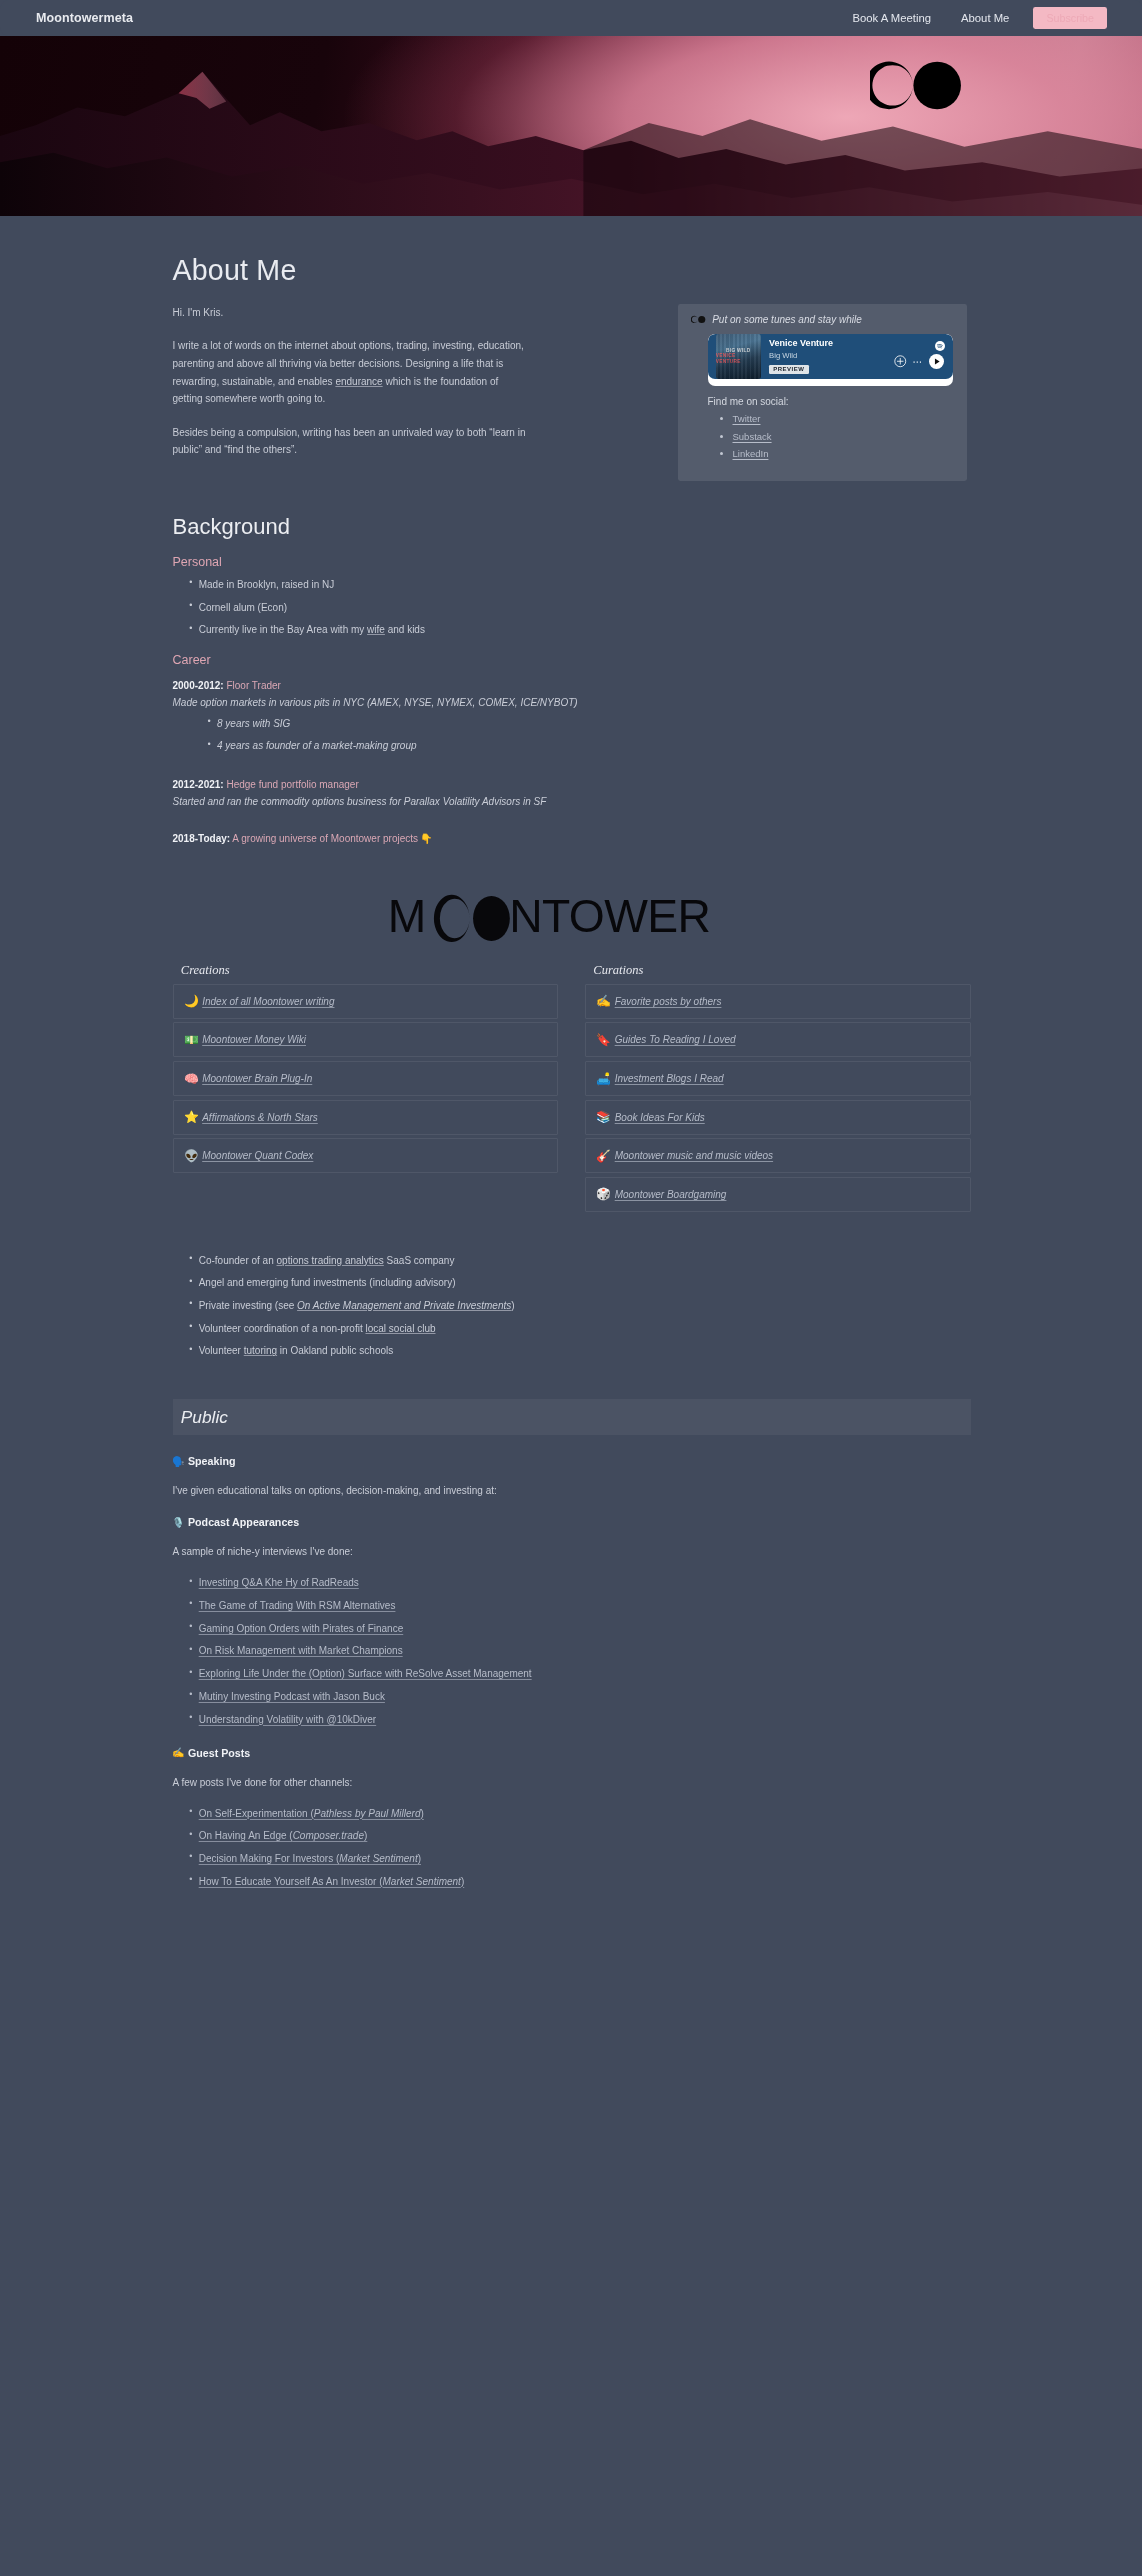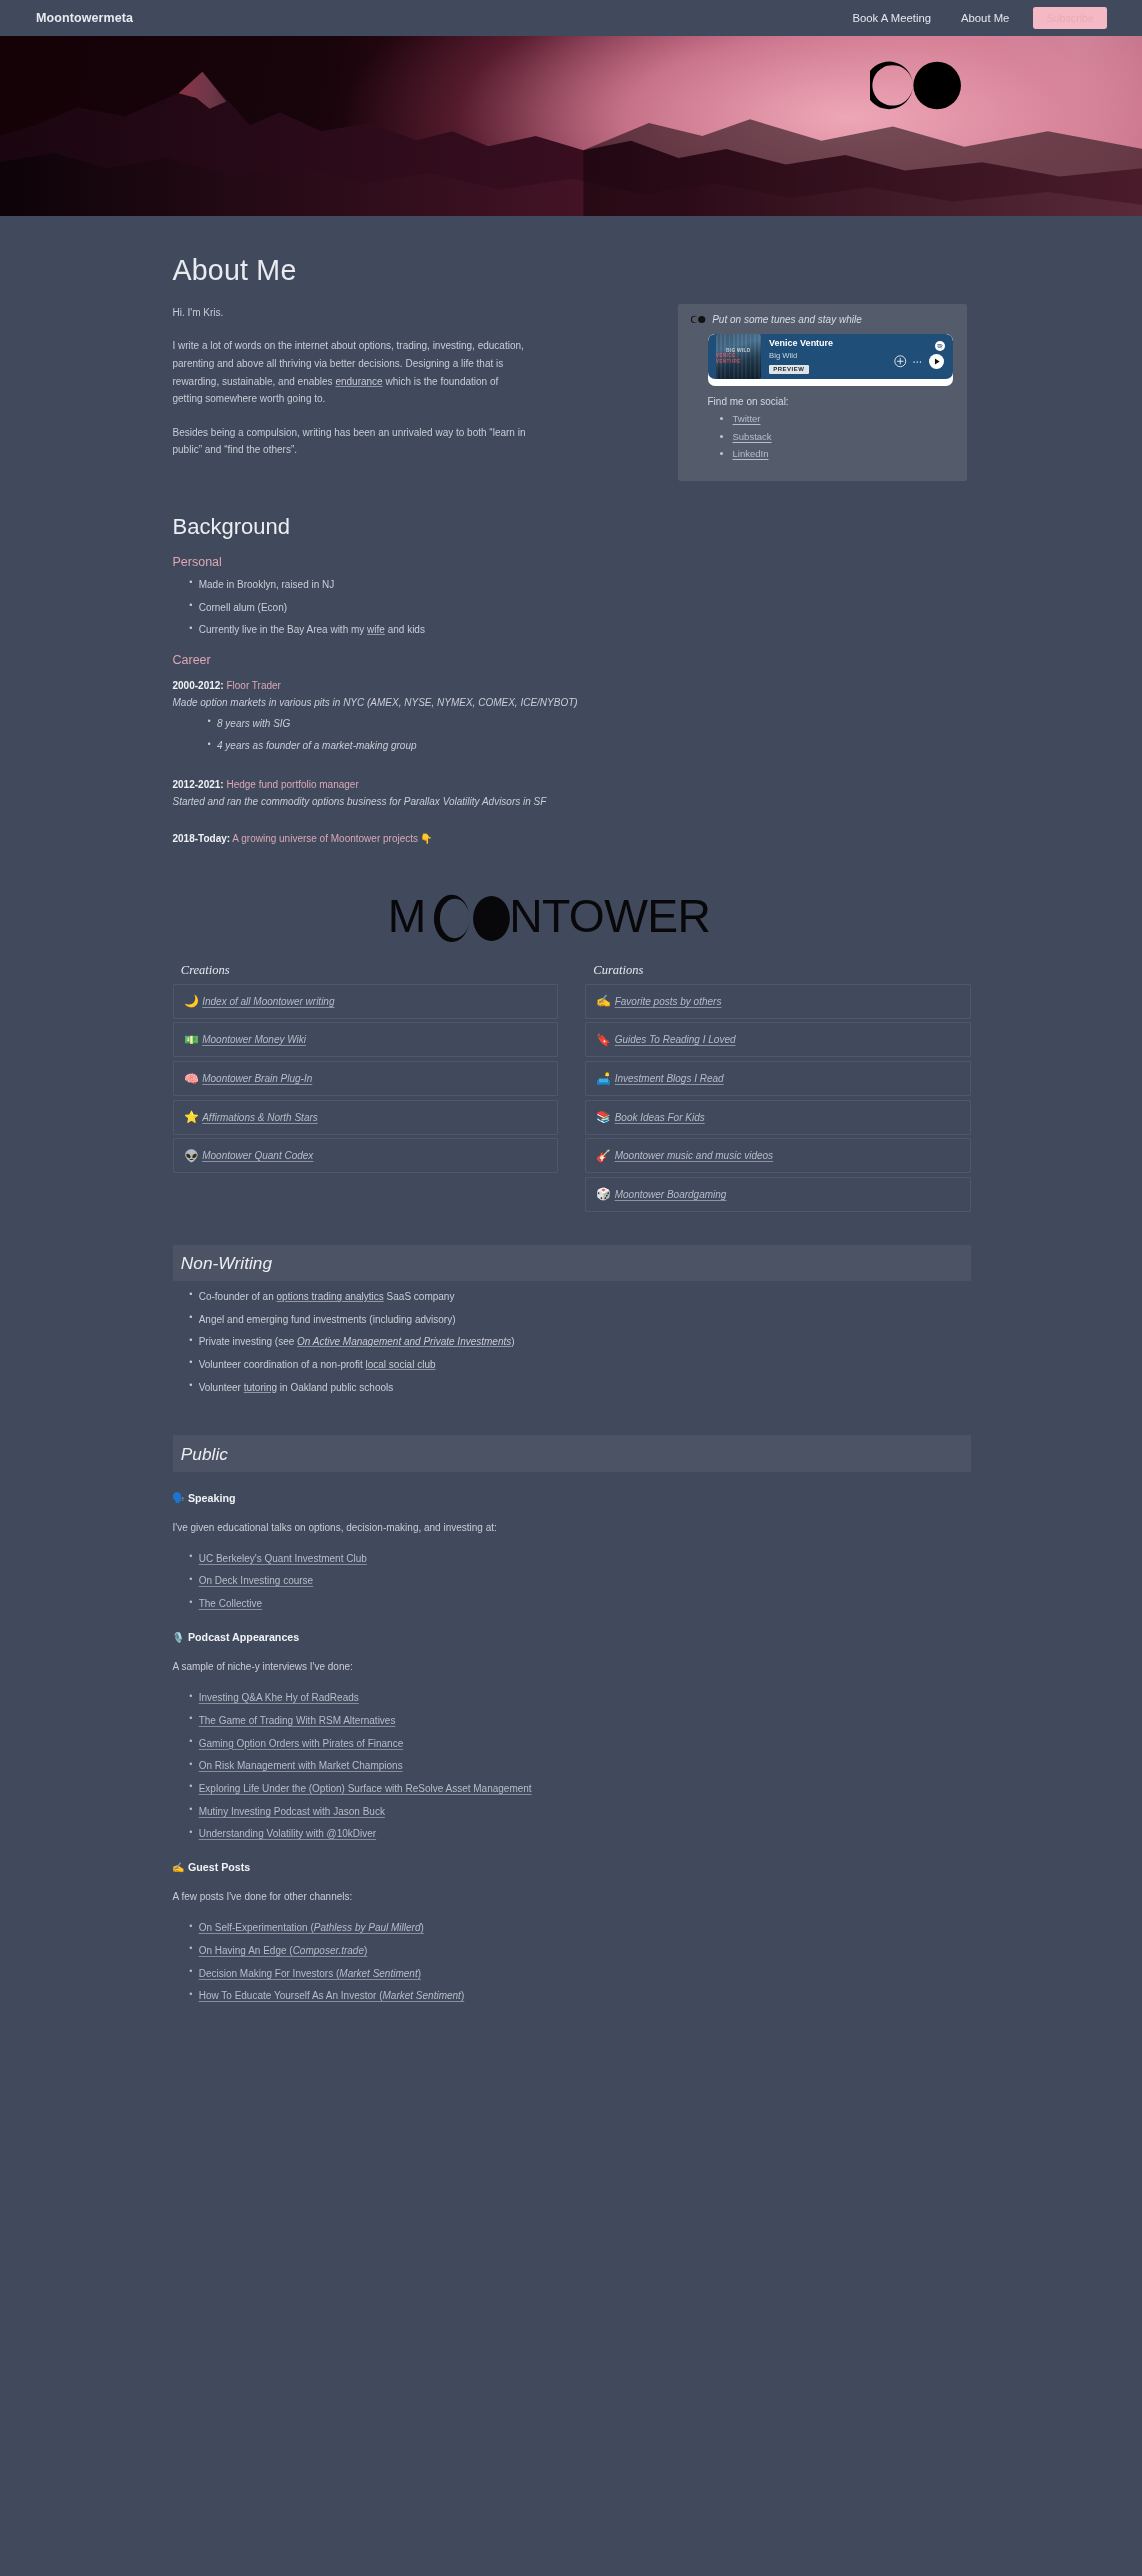--- a/index.html
+++ b/index.html
@@ -411,46 +411,38 @@
             <span class="lbl">Moontower music and music videos</span>
           </div>
         <div class="link-row">
             <span class="emo">🎲</span>
             <span class="lbl">Moontower Boardgaming</span>
           </div>
       </div>
     </div>
 
     <div class="sec-gap-lg"></div>
-    <div class="banner">
-      <h2>Non-Writing</h2>
-    </div>
     <ul class="dots">
       <li><span>Co-founder of an </span><a class="ul-link">options trading analytics</a><span> SaaS company</span></li>
       <li><span>Angel and emerging fund investments (including advisory)</span></li>
       <li><span>Private investing (see </span><a class="ul-link" style="font-style:italic">On Active Management and Private Investments</a><span>)</span></li>
       <li><span>Volunteer coordination of a non-profit </span><a class="ul-link">local social club</a><span></span></li>
       <li><span>Volunteer </span><a class="ul-link">tutoring</a><span> in Oakland public schools</span></li>
     </ul>
 
     <div class="sec-gap-lg"></div>
     <div class="banner">
       <h2>Public</h2>
     </div>
 
     <div class="emo-head">
       <span class="e">🗣️</span>
         <span>Speaking</span>
     </div>
     <p class="lead">I've given educational talks on options, decision-making, and investing at:</p>
-    <ul class="linklist">
-      <li><a>UC Berkeley's Quant Investment Club</a></li>
-      <li><a>On Deck Investing course</a></li>
-      <li><a>The Collective</a></li>
-    </ul>
 
     <div class="emo-head">
       <span class="e">🎙️</span>
         <span>Podcast Appearances</span>
     </div>
     <p class="lead">A sample of niche-y interviews I've done:</p>
     <ul class="linklist">
       <li><a>Investing Q&amp;A Khe Hy of RadReads</a></li>
       <li><a>The Game of Trading With RSM Alternatives</a></li>
       <li><a>Gaming Option Orders with Pirates of Finance</a></li>

